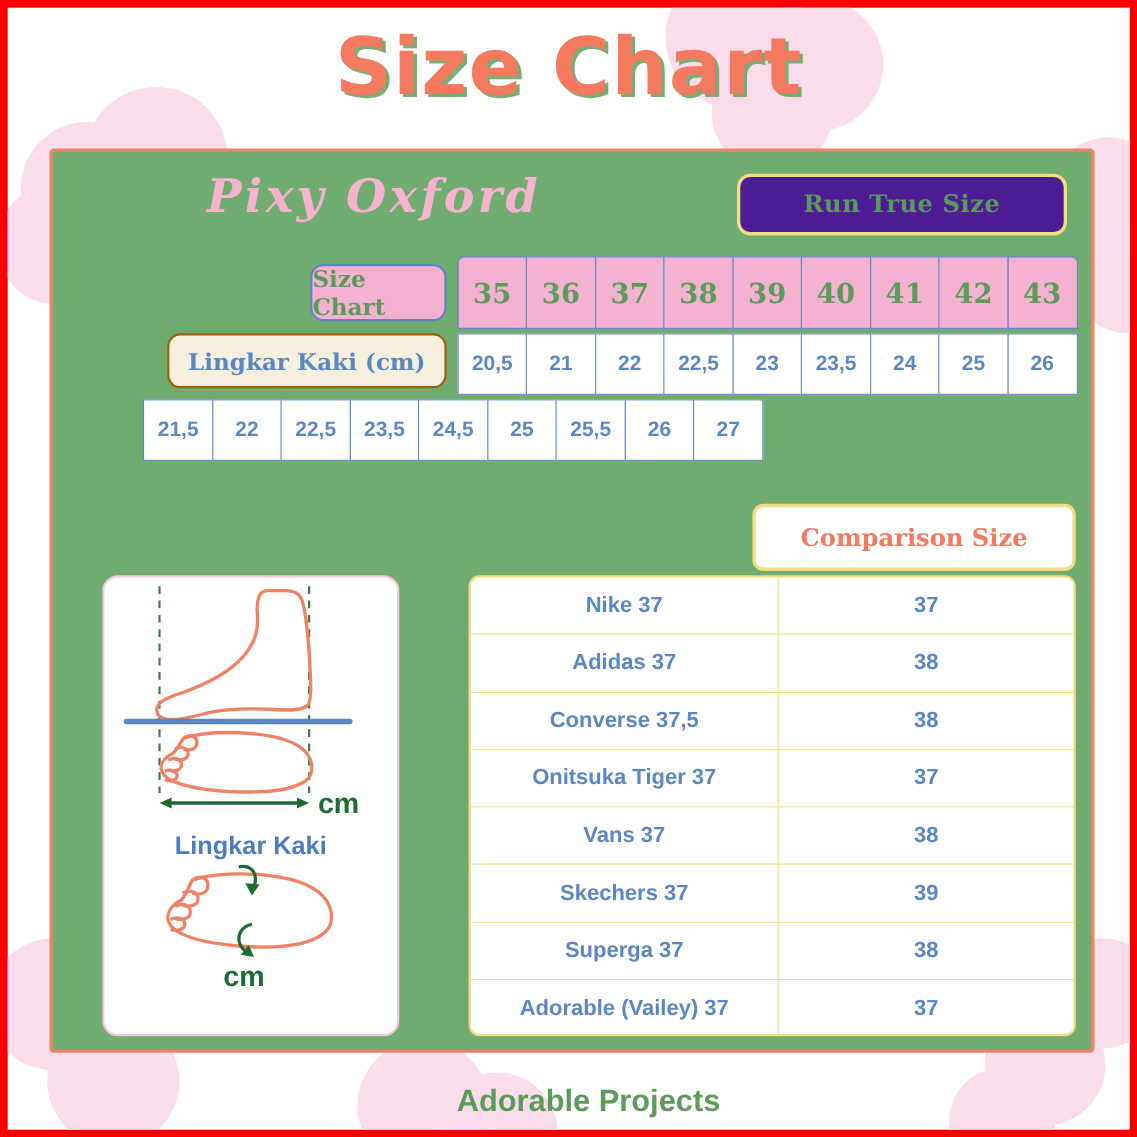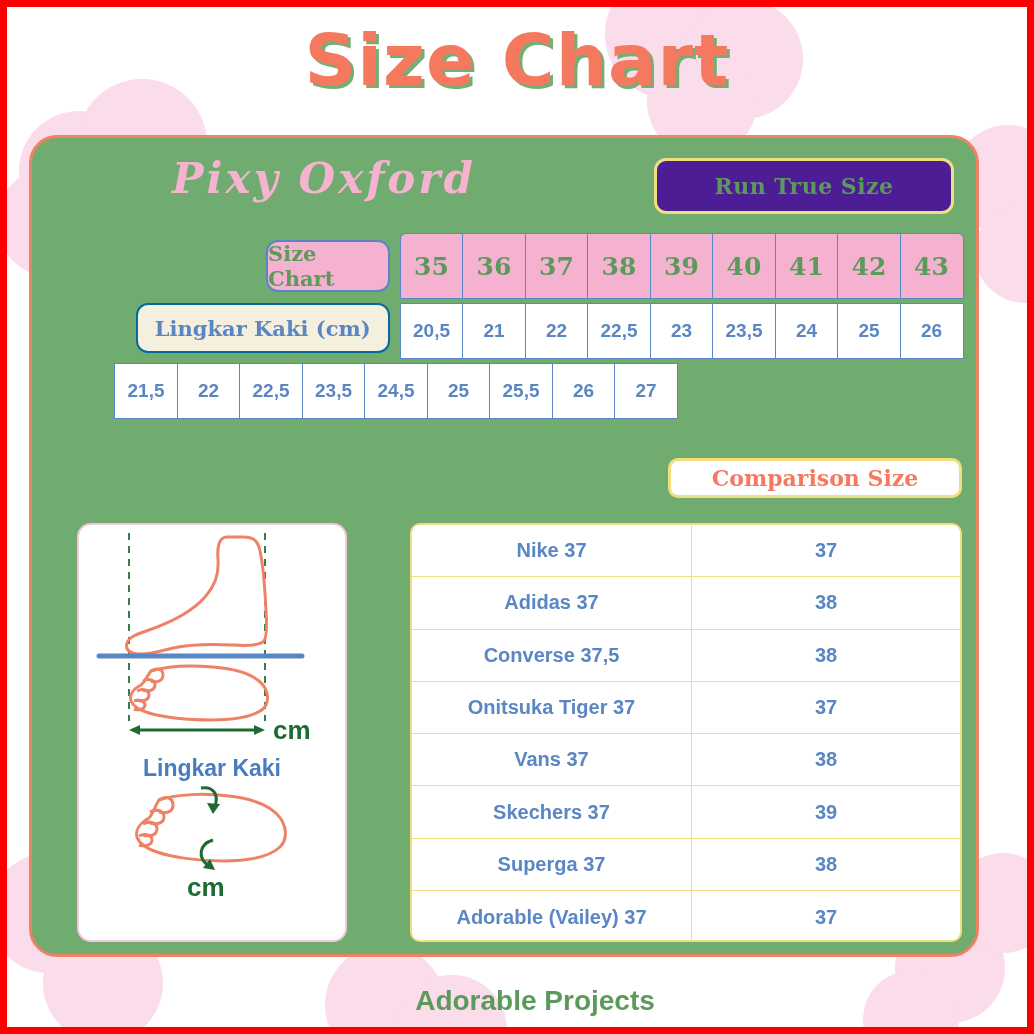--- a/index.html
+++ b/index.html
@@ -31,25 +31,25 @@
     font-size: 72px;
     letter-spacing: 1px;
     color: #f4795f;
     text-shadow: 3px 3px 0 #74ae74;
     line-height: 1.1;
   }
 
   
   #green-card {
     position: absolute;
-    left: 22px; top: 128px;
+    left: 38px; top: 128px;
     width: 950px; height: 822px;
     background: #70ab70;
     border: 3px solid #ef8264;
-    border-radius: 28px;
+    border-radius: 4px;
     z-index: 2;
   }
 
   
   #brand {
     position: absolute; left: 140px; top: 16px;
     font-family: "DejaVu Serif", serif;
     font-weight: bold; font-style: italic;
     font-size: 42px;
     letter-spacing: 3px;
@@ -83,21 +83,21 @@
     border-radius: 12px;
     font-family: "DejaVu Serif", serif;
     font-weight: bold; font-size: 21px;
   }
   .rowlabel.head {
     background: #f5b2d0; border: 2px solid #5b86c4;
     color: #5c9a5c; margin-left: 162px; width: 150px;
     font-size: 21px;
   }
   .rowlabel.body {
-    background: #f5efdd; border: 2px solid #0369a1;
+    background: #f5efdd; border: 2px solid #a16207;
     color: #5b86c4; margin-left: 32px; width: 280px;
   }
   .cells { display: flex; margin-left: 10px; }
   .cell {
     width: 64px; height: 50px;
     display: flex; align-items: center; justify-content: center;
     border: 1.5px solid #5b86c4;
     margin-right: -1.5px;
     font-size: 20px;
   }
@@ -120,21 +120,21 @@
   .headrow .rowlabel.head { height: 52px; align-self: center; }
   .headrow { align-items: center; }
 
   
   .cells.headcells .cell:first-child { border-top-left-radius: 6px; }
   .cells.headcells .cell:last-child  { border-top-right-radius: 6px; }
 
   
   #comparison-title {
     position: absolute; left: 636px; top: 320px;
-    width: 294px; height: 40px;
+    width: 294px; height: 61px;
     background: #ffffff;
     border: 3px solid #f2de80;
     border-radius: 10px;
     display: flex; align-items: center; justify-content: center;
   }
   #comparison-title .label {
     font-family: "DejaVu Serif", serif;
     font-weight: bold; font-size: 22px;
     color: #f4795f;
   }

